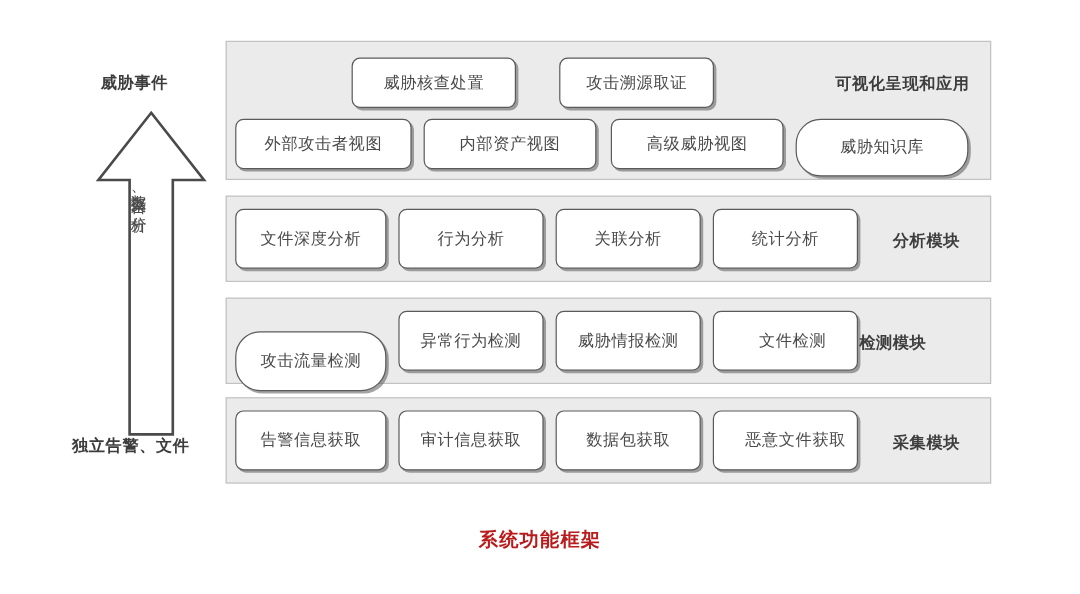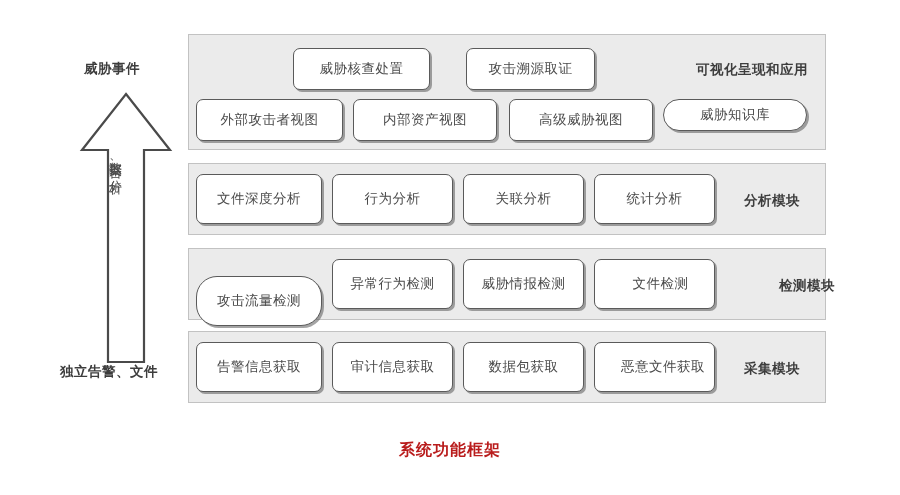--- a/index.html
+++ b/index.html
@@ -113,29 +113,29 @@
   <div class="arrow-label" id="bottom-label">独立告警、文件</div>
 
   <div id="panels-host">
       <div class="panel" style="left: 188px; top: 34px; width: 638px; height: 116px;"></div>
       <div class="module-label" style="left: 672px; top: 61px; width: 160px;">可视化呈现和应用</div>
       <div class="node" style="left: 293px; top: 48px; width: 137px; height: 42px;">威胁核查处置</div>
       <div class="node" style="left: 466px; top: 48px; width: 129px; height: 42px;">攻击溯源取证</div>
       <div class="node" style="left: 196px; top: 99px; width: 147px; height: 42px;">外部攻击者视图</div>
       <div class="node" style="left: 353px; top: 99px; width: 144px; height: 42px;">内部资产视图</div>
       <div class="node" style="left: 509px; top: 99px; width: 144px; height: 42px;">高级威胁视图</div>
-      <div class="node" style="left: 663px; top: 99px; width: 144px; height: 32px; border-radius: 21px;">威胁知识库</div>
+      <div class="node" style="left: 663px; top: 99px; width: 144px; height: 48px; border-radius: 21px;">威胁知识库</div>
       <div class="panel" style="left: 188px; top: 163px; width: 638px; height: 72px;"></div>
       <div class="module-label" style="left: 722px; top: 192px; width: 100px;">分析模块</div>
       <div class="node" style="left: 196px; top: 174px; width: 126px; height: 50px;">文件深度分析</div>
       <div class="node" style="left: 332px; top: 174px; width: 121px; height: 50px;">行为分析</div>
       <div class="node" style="left: 463px; top: 174px; width: 121px; height: 50px;">关联分析</div>
       <div class="node" style="left: 594px; top: 174px; width: 121px; height: 50px;">统计分析</div>
       <div class="panel" style="left: 188px; top: 248px; width: 638px; height: 72px;"></div>
-      <div class="module-label" style="left: 757px; top: 277px; width: 100px;">检测模块</div>
+      <div class="module-label" style="left: 694px; top: 277px; width: 100px;">检测模块</div>
       <div class="node" style="left: 196px; top: 276px; width: 126px; height: 50px; border-radius: 21px;">攻击流量检测</div>
       <div class="node" style="left: 332px; top: 259px; width: 121px; height: 50px;">异常行为检测</div>
       <div class="node" style="left: 463px; top: 259px; width: 121px; height: 50px;">威胁情报检测</div>
       <div class="node" style="left: 594px; top: 259px; width: 121px; height: 50px; padding-left: 12px;">文件检测</div>
       <div class="panel" style="left: 188px; top: 331px; width: 638px; height: 72px;"></div>
       <div class="module-label" style="left: 722px; top: 360px; width: 100px;">采集模块</div>
       <div class="node" style="left: 196px; top: 342px; width: 126px; height: 50px;">告警信息获取</div>
       <div class="node" style="left: 332px; top: 342px; width: 121px; height: 50px;">审计信息获取</div>
       <div class="node" style="left: 463px; top: 342px; width: 121px; height: 50px;">数据包获取</div>
       <div class="node" style="left: 594px; top: 342px; width: 121px; height: 50px; padding-left: 17px;">恶意文件获取</div>

